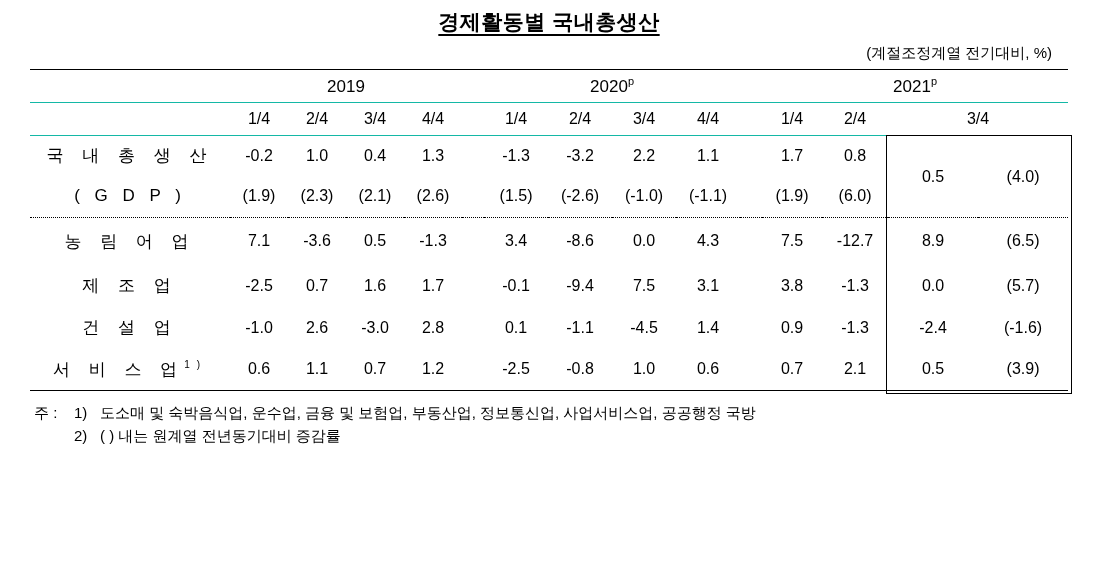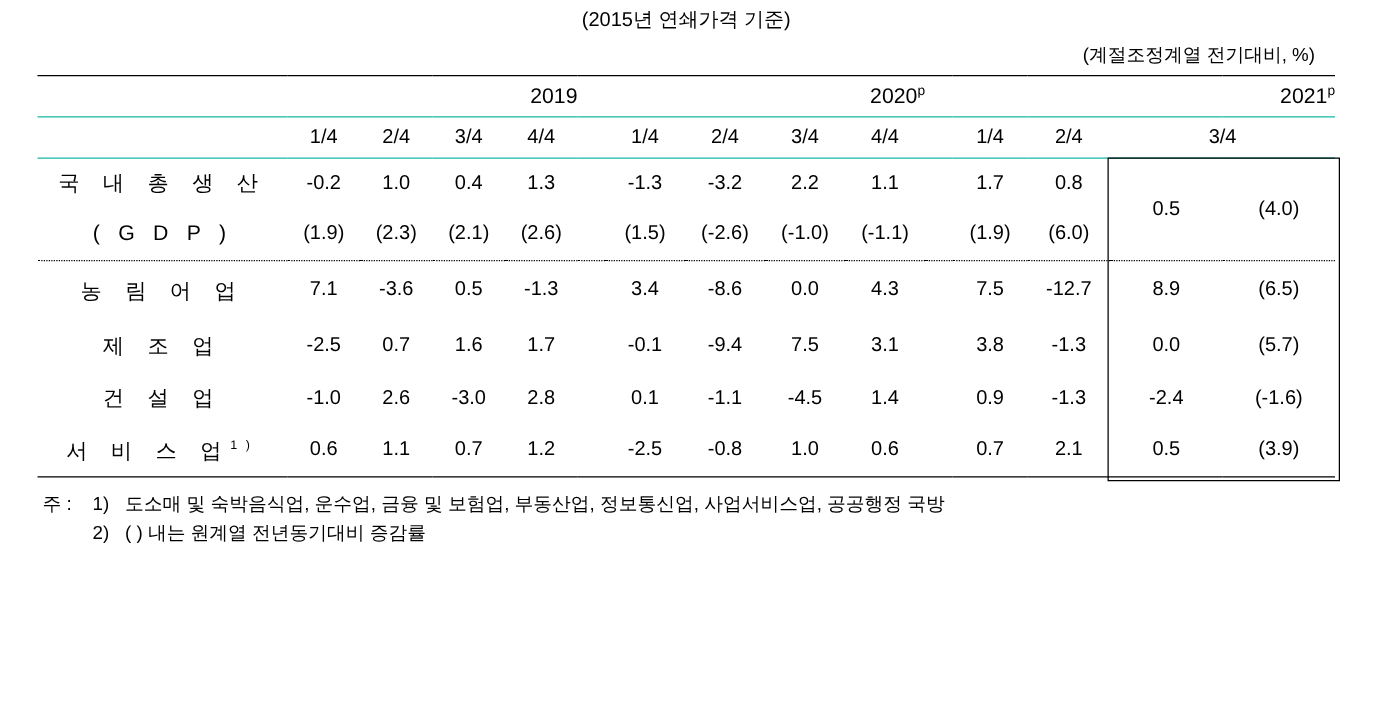--- a/index.html
+++ b/index.html
@@ -60,21 +60,21 @@
     font-weight: normal;
     vertical-align: middle;
   }
 
   .rule-top td { border-top: 1.6px solid #000; }
   .rule-thin td { border-top: 1px solid #14b8a6; }
   .rule-dot td { border-top: 1.6px dotted #000; }
   .rule-bot td { border-bottom: 1.6px solid #000; }
 
   .hdr-year {
-    text-align: right;
+    text-align: center;
     font-size: 17px;
     height: 32px;
   }
   .hdr-year sup { font-size: 11px; }
   .hdr-q {
     text-align: center;
     font-size: 16px;
     height: 32px;
   }
 
@@ -118,21 +118,21 @@
   .note-num { width: 26px; flex: 0 0 26px; }
   .note-body { flex: 1 1 auto; }
   .note-cont { padding-left: 66px; }
   sup.fn { font-size: 10px; }
 </style>
 </head>
 <body>
 
 <div class="page">
 
-  <div class="subtitle">(2015년 연쇄가격 기준)</div>
+  <div class="title">경제활동별 국내총생산</div>
   <div class="unitnote">(계절조정계열 전기대비, %)</div>
 
   <div class="tablewrap">
     <table class="main">
       <colgroup>
         <col style="width:200px">
         <col style="width:58px">
           <col style="width:58px">
           <col style="width:58px">
           <col style="width:58px">

